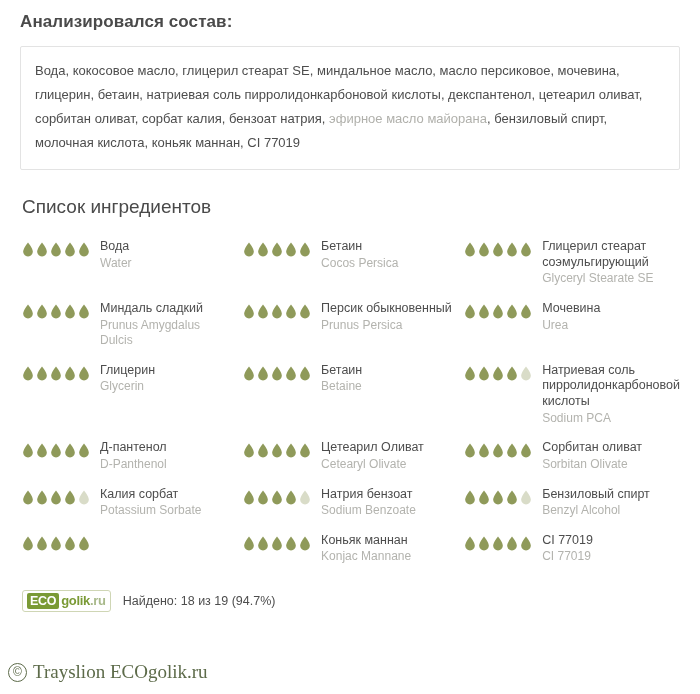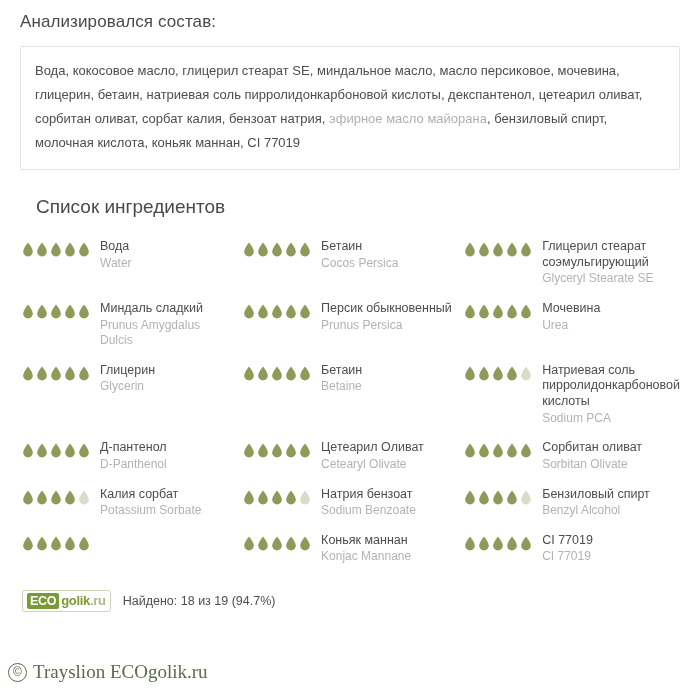--- a/index.html
+++ b/index.html
@@ -10,39 +10,39 @@
     background: #ffffff;
     font-family: "Liberation Sans", sans-serif;
     color: #3a3a3a;
     position: relative;
     overflow: hidden;
   }
   .page { padding: 0 20px; }
   .section-title {
     font-size: 17px;
     color: #4a4a4a;
-    font-weight: normal;
+    font-weight: bold;
     margin: 12px 0 14px 0;
     letter-spacing: 0.1px;
   }
   .composition-box {
     border: 1px solid #e3e3e3;
     background: #fff;
     border-radius: 2px;
     padding: 12px 14px 14px 14px;
     font-size: 13px;
     line-height: 1.85;
     color: #4d4d4d;
   }
   .composition-box .faded { color: #b0b0ab; }
   .list-title {
     font-size: 19px;
     color: #4a4a4a;
     font-weight: normal;
-    margin: 26px 0 14px 16px;
+    margin: 26px 0 14px 2px;
   }
   .ing-grid {
     display: grid;
     grid-template-columns: 1fr 1fr 1fr;
     column-gap: 8px;
     row-gap: 0px;
   }
   .ing-row {
     display: flex;
     align-items: flex-start;

